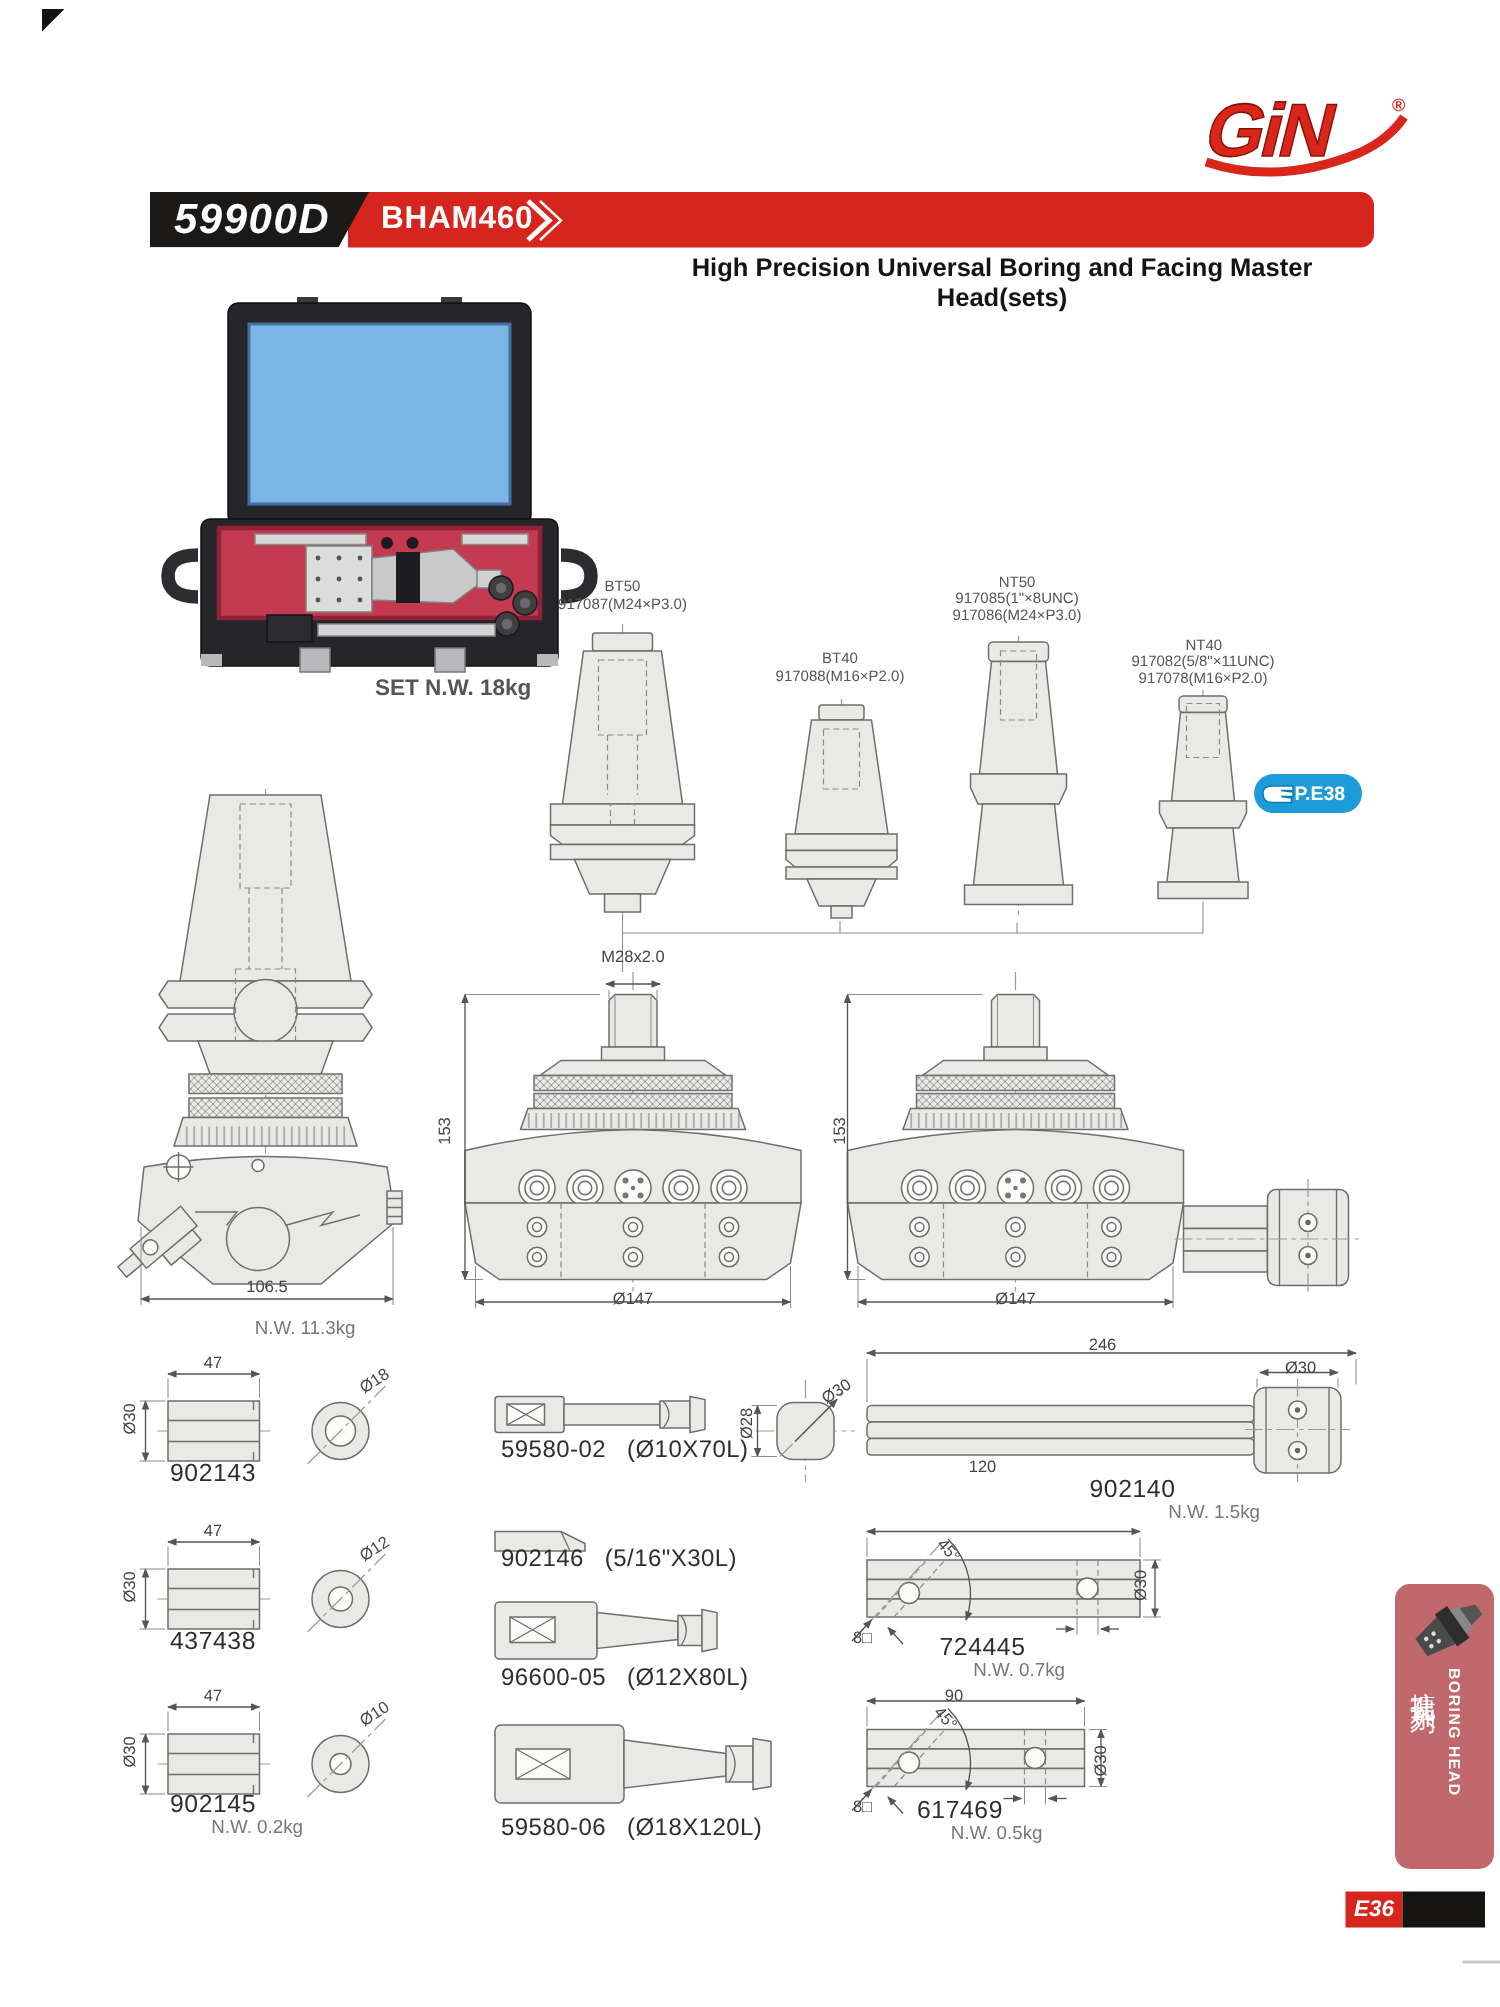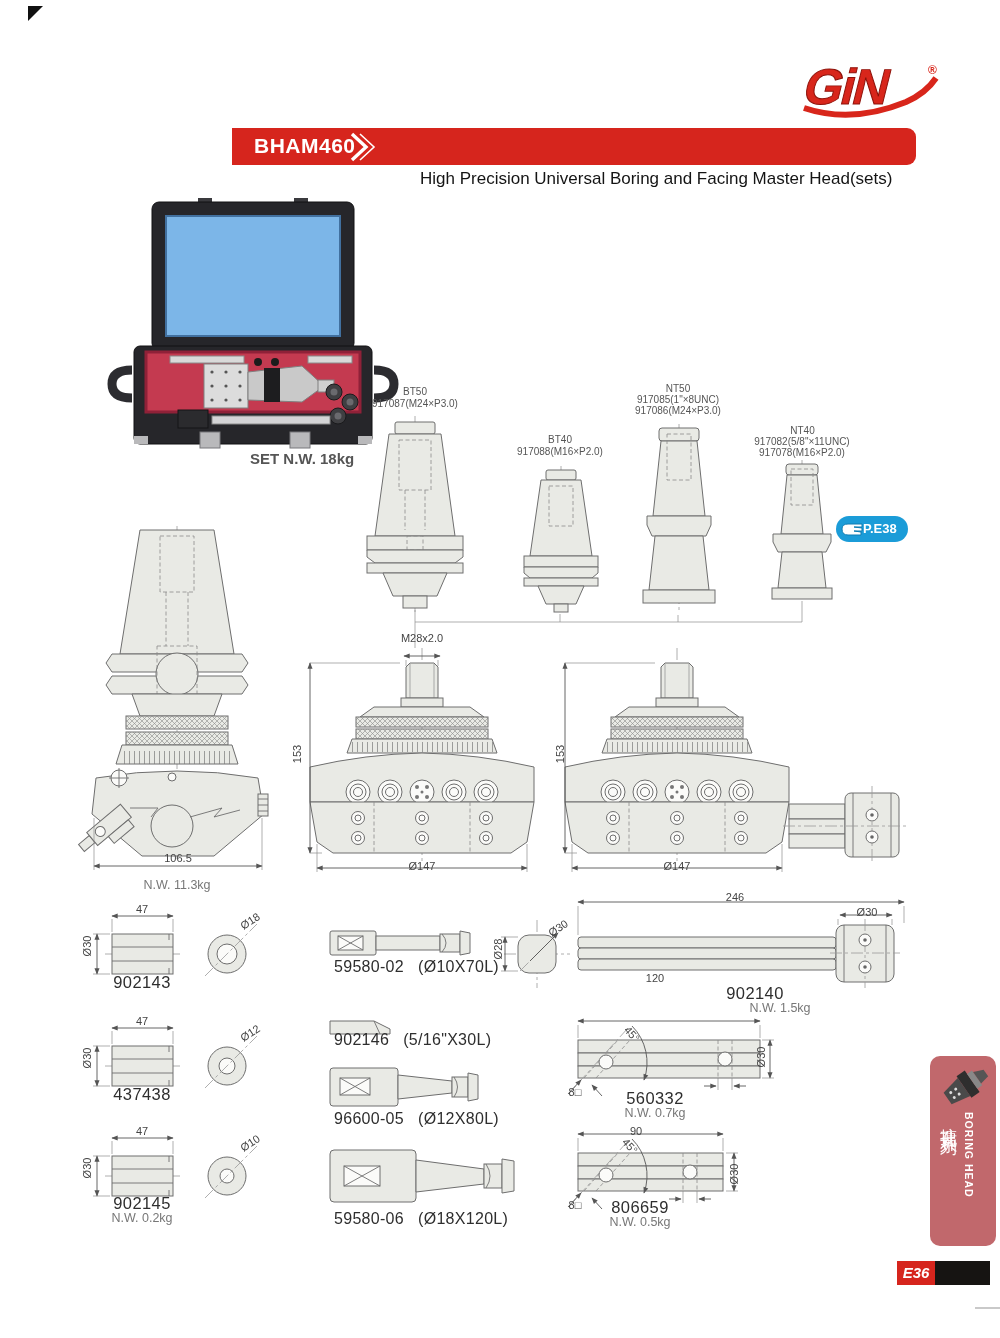--- a/index.html
+++ b/index.html
@@ -17,30 +17,30 @@
 .dl{stroke:#555;stroke-width:.9;fill:none}
 .xt{stroke:#8c8c8c;stroke-width:.7;fill:none}
 
 .dim{position:absolute;font-size:11px;color:#444;text-align:center;white-space:nowrap}
 .v{transform:rotate(-90deg)}
 .d33{transform:rotate(-33deg)}
 .d48{transform:rotate(48deg)}
 .part-label{position:absolute;font-size:16.5px;color:#2e2e2e;text-align:center;letter-spacing:.4px;white-space:nowrap}
 .bar-label{position:absolute;font-size:16px;color:#2e2e2e;letter-spacing:.3px;white-space:nowrap}
 .bar-label .sz{margin-left:14px}
-.wt{position:absolute;font-size:12.5px;color:#777;text-align:center;white-space:nowrap}
+.wt{position:absolute;font-size:12.5px;color:#777;text-align:right;white-space:nowrap}
 .shk{position:absolute;font-size:10px;color:#555;text-align:center;line-height:1.25;white-space:nowrap}
 
 #hdr-black{position:absolute;left:100px;top:128px;width:146px;height:37px;background:#1c1a19;
   clip-path:polygon(0 0,100% 0,86% 100%,0 100%);z-index:2;color:#fff;font-weight:bold;font-style:italic;
   font-size:28px;line-height:36px;padding-left:16px;letter-spacing:1px}
 #hdr-red{position:absolute;left:232px;top:128px;width:684px;height:37px;background:#d6251d;border-radius:0 9px 9px 0;z-index:1}
 #hdr-code{position:absolute;left:254px;top:134px;color:#fff;font-weight:bold;font-size:21px;letter-spacing:.5px;z-index:3}
 #hdr-zh{position:absolute;left:380px;top:130px;color:#fff;font-weight:bold;font-size:27px;letter-spacing:1px;z-index:3}
-#hdr-en{position:absolute;left:420px;top:169px;width:496px;text-align:left;font-weight:normal;font-size:17px;color:#141414}
+#hdr-en{position:absolute;left:420px;top:169px;width:496px;text-align:center;font-weight:bold;font-size:17px;color:#141414}
 #set-wt{position:absolute;left:250px;top:450px;width:110px;font-weight:bold;font-size:15px;color:#555;white-space:nowrap}
 
 #pe38{position:absolute;left:836px;top:516px;width:72px;height:26px;background:#1b9cd8;border-radius:13px;cursor:pointer}
 #pe38 .lbl{position:absolute;left:27px;top:5px;color:#fff;font-weight:bold;font-size:13px}
 
 #side-tab{position:absolute;left:930px;top:1056px;width:66px;height:190px;background:#c1686c;border-radius:10px}
 .tab-en{position:absolute;left:963px;top:1112px;height:95px;writing-mode:vertical-rl;color:#fff;font-size:10.5px;font-weight:bold;letter-spacing:1px}
 .tab-zh{position:absolute;left:937px;top:1114px;height:110px;writing-mode:vertical-rl;color:#fff;font-size:17px;letter-spacing:4px}
 
 #pg-red{position:absolute;left:897px;top:1261px;width:38px;height:24px;background:#d6251d;color:#fff;
@@ -72,20 +72,21 @@
 
 <svg class="abs" style="left:788px;top:52px" width="165" height="72" viewBox="0 0 165 72">
   <g transform="skewX(-14)">
     <text x="26" y="52" font-size="50" font-weight="bold" fill="#d8261b" stroke="#8c1008" stroke-width="1" letter-spacing="-2">GiN</text>
   </g>
   <path d="M16,56 Q64,72 118,50 Q138,41 148,26" stroke="#d8261b" stroke-width="6" fill="none"></path>
   <text x="140" y="22" font-size="12" fill="#d8261b" font-weight="bold">®</text>
 </svg>
 
 <div id="hdr-red"></div>
+<div id="hdr-black"><span>59900D</span></div>
 <div id="hdr-code">BHAM460</div>
 <svg class="abs" style="left:349px;top:131px;z-index:3" width="26" height="32" viewBox="0 0 26 32">
   <path d="M3,3 L17,16 L3,29" stroke="#fff" stroke-width="3.4" fill="none"></path>
   <path d="M11,3 L25,16 L11,29" stroke="#fff" stroke-width="1.6" fill="none"></path>
 </svg>
 <div id="hdr-en">High Precision Universal Boring and Facing Master Head(sets)</div>
 
 <svg class="abs" style="left:112px;top:196px" width="282" height="258" viewBox="0 0 282 258">
   <rect x="86" y="2" width="14" height="6" fill="#3a3a3e"></rect>
       <rect x="182" y="2" width="14" height="6" fill="#3a3a3e"></rect>
@@ -550,21 +551,21 @@
   <line class="dl" x1="136" y1="74" x2="148" y2="74" marker-end="url(#ae)"></line>
   <line class="dl" x1="178" y1="74" x2="166" y2="74" marker-end="url(#ae)"></line>
   <line class="dl" x1="202" y1="28" x2="202" y2="66" marker-start="url(#ae)" marker-end="url(#ae)"></line>
   <line class="xt" x1="194" y1="28" x2="206" y2="28"></line>
       <line class="xt" x1="194" y1="66" x2="206" y2="66"></line>
 </svg>
 <div class="dim" style="left:630px;top:972px;width:50px">120</div>
 <div class="dim d48" style="left:612px;top:1028px;width:40px">45°</div>
 <div class="dim" style="left:558px;top:1086px;width:34px">8□</div>
 <div class="dim v" style="left:741px;top:1051px;width:40px">Ø30</div>
-<div class="part-label" style="left:600px;top:1089px;width:110px">560332</div>
+<div class="part-label" style="left:600px;top:1089px;width:110px">724445</div>
 <div class="wt" style="left:600px;top:1106px;width:110px">N.W. 0.7kg</div>
 
 <svg class="abs" style="left:568px;top:1125px" width="218" height="84" viewBox="0 0 218 84">
   <line class="dl" x1="10" y1="9" x2="155" y2="9" marker-start="url(#ae)" marker-end="url(#ae)"></line>
   <line class="xt" x1="10" y1="13" x2="10" y2="26"></line>
       <line class="xt" x1="155" y1="13" x2="155" y2="26"></line>
   <rect class="pf" x="10" y="28" width="145" height="13"></rect>
   <rect class="pf" x="10" y="41" width="145" height="13"></rect>
   <rect class="pf" x="10" y="54" width="145" height="12"></rect>
   <line class="hd" x1="16" y1="66" x2="50" y2="28"></line>
@@ -582,21 +583,21 @@
   <line class="dl" x1="101" y1="74" x2="113" y2="74" marker-end="url(#ae)"></line>
   <line class="dl" x1="143" y1="74" x2="131" y2="74" marker-end="url(#ae)"></line>
   <line class="dl" x1="166" y1="28" x2="166" y2="66" marker-start="url(#ae)" marker-end="url(#ae)"></line>
   <line class="xt" x1="158" y1="28" x2="170" y2="28"></line>
       <line class="xt" x1="158" y1="66" x2="170" y2="66"></line>
 </svg>
 <div class="dim" style="left:611px;top:1125px;width:50px">90</div>
 <div class="dim d48" style="left:610px;top:1140px;width:40px">45°</div>
 <div class="dim" style="left:558px;top:1199px;width:34px">8□</div>
 <div class="dim v" style="left:714px;top:1168px;width:40px">Ø30</div>
-<div class="part-label" style="left:585px;top:1198px;width:110px">806659</div>
+<div class="part-label" style="left:585px;top:1198px;width:110px">617469</div>
 <div class="wt" style="left:585px;top:1215px;width:110px">N.W. 0.5kg</div>
 
 <div id="side-tab"></div>
 <svg class="abs" style="left:938px;top:1066px" width="52" height="42" viewBox="0 0 52 42">
   <g transform="rotate(-35 26 21)">
     <path d="M6,14 L26,10 L26,32 L6,28 Z" fill="#4a4a4a"></path>
     <rect x="26" y="8" width="10" height="26" fill="#2e2e2e"></rect>
     <rect x="36" y="12" width="6" height="18" fill="#888"></rect>
     <path d="M42,14 L52,18 L52,26 L42,28 Z" fill="#555"></path>
     <g fill="#ddd">

